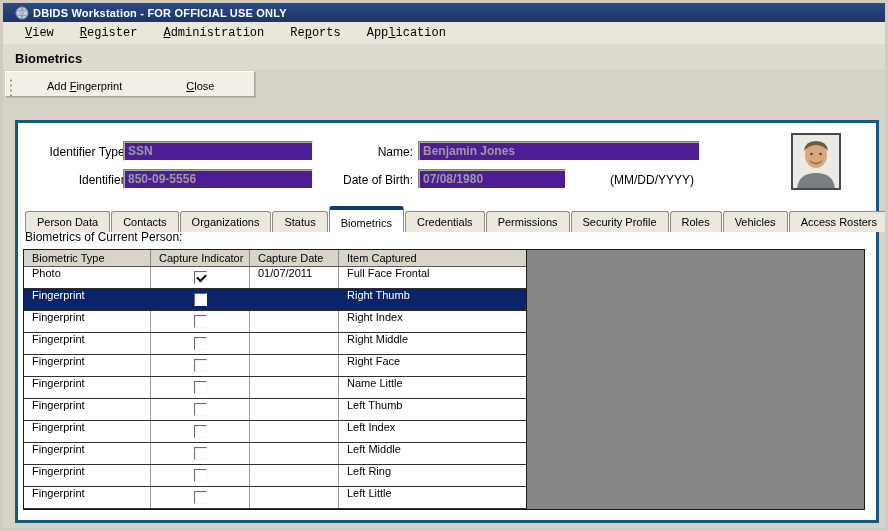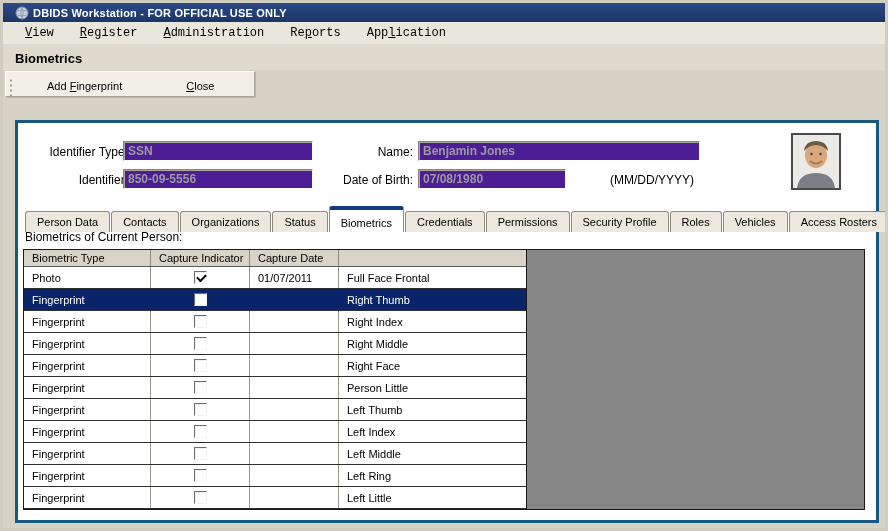--- a/index.html
+++ b/index.html
@@ -89,21 +89,21 @@
   .grid-left { width:502px; background:#fff; }
   .grid-filler { flex:1; background:#868686; border-left:1px solid #1a1a1a; }
 
   .grid-header { display:flex; height:17px; background:#d8d4c8; border-bottom:1px solid #5a5a5a; }
   .grid-header .hcell {
     font-size:11px; color:#000; padding:2px 0 0 8px; border-right:1px solid #8c8a80;
     overflow:hidden; white-space:nowrap;
   }
   .grid-row { display:flex; height:22px; background:#fff; border-bottom:1px solid #2e2e2e; }
   .grid-row .cell {
-    font-size:11px; color:#000; padding-top:5px; padding-left:8px;
+    font-size:11px; color:#000; padding-left:8px;
     border-right:1px solid #9a988e; overflow:hidden; white-space:nowrap;
   }
   .col1 { width:127px; } .col2 { width:99px; } .col3 { width:89px; } .col4 { width:187px; border-right:none !important; }
   .cb-cell { display:flex; align-items:center; justify-content:center; padding:0 !important; }
   .checkbox {
     width:13px; height:13px; background:#fff; position:relative;
     border:1px solid; border-color:#6e6c64 #f4f4f4 #f4f4f4 #6e6c64;
     box-shadow:inset 1px 1px 0 #3f3f3f11;
   }
   .checkbox.checked::after {
@@ -186,20 +186,21 @@
       </div>
 
     <div class="section-heading">Biometrics of Current Person:</div>
 
     <div class="grid-box">
       <div class="grid-left">
         <div class="grid-header">
           <div class="hcell col1">Biometric Type</div>
           <div class="hcell col2">Capture Indicator</div>
           <div class="hcell col3">Capture Date</div>
+          <div class="hcell col4">Item Captured</div>
         </div>
         <div>
             <div class="grid-row">
               <div class="cell col1">Photo</div>
               <div class="cell col2 cb-cell">
                 <span class="checkbox checked"></span>
               </div>
               <div class="cell col3">01/07/2011</div>
               <div class="cell col4">Full Face Frontal</div>
             </div>
@@ -234,21 +235,21 @@
               </div>
               <div class="cell col3"></div>
               <div class="cell col4">Right Face</div>
             </div>
             <div class="grid-row">
               <div class="cell col1">Fingerprint</div>
               <div class="cell col2 cb-cell">
                 <span class="checkbox"></span>
               </div>
               <div class="cell col3"></div>
-              <div class="cell col4">Person Little</div>
+              <div class="cell col4">Name Little</div>
             </div>
             <div class="grid-row">
               <div class="cell col1">Fingerprint</div>
               <div class="cell col2 cb-cell">
                 <span class="checkbox"></span>
               </div>
               <div class="cell col3"></div>
               <div class="cell col4">Left Thumb</div>
             </div>
             <div class="grid-row">

